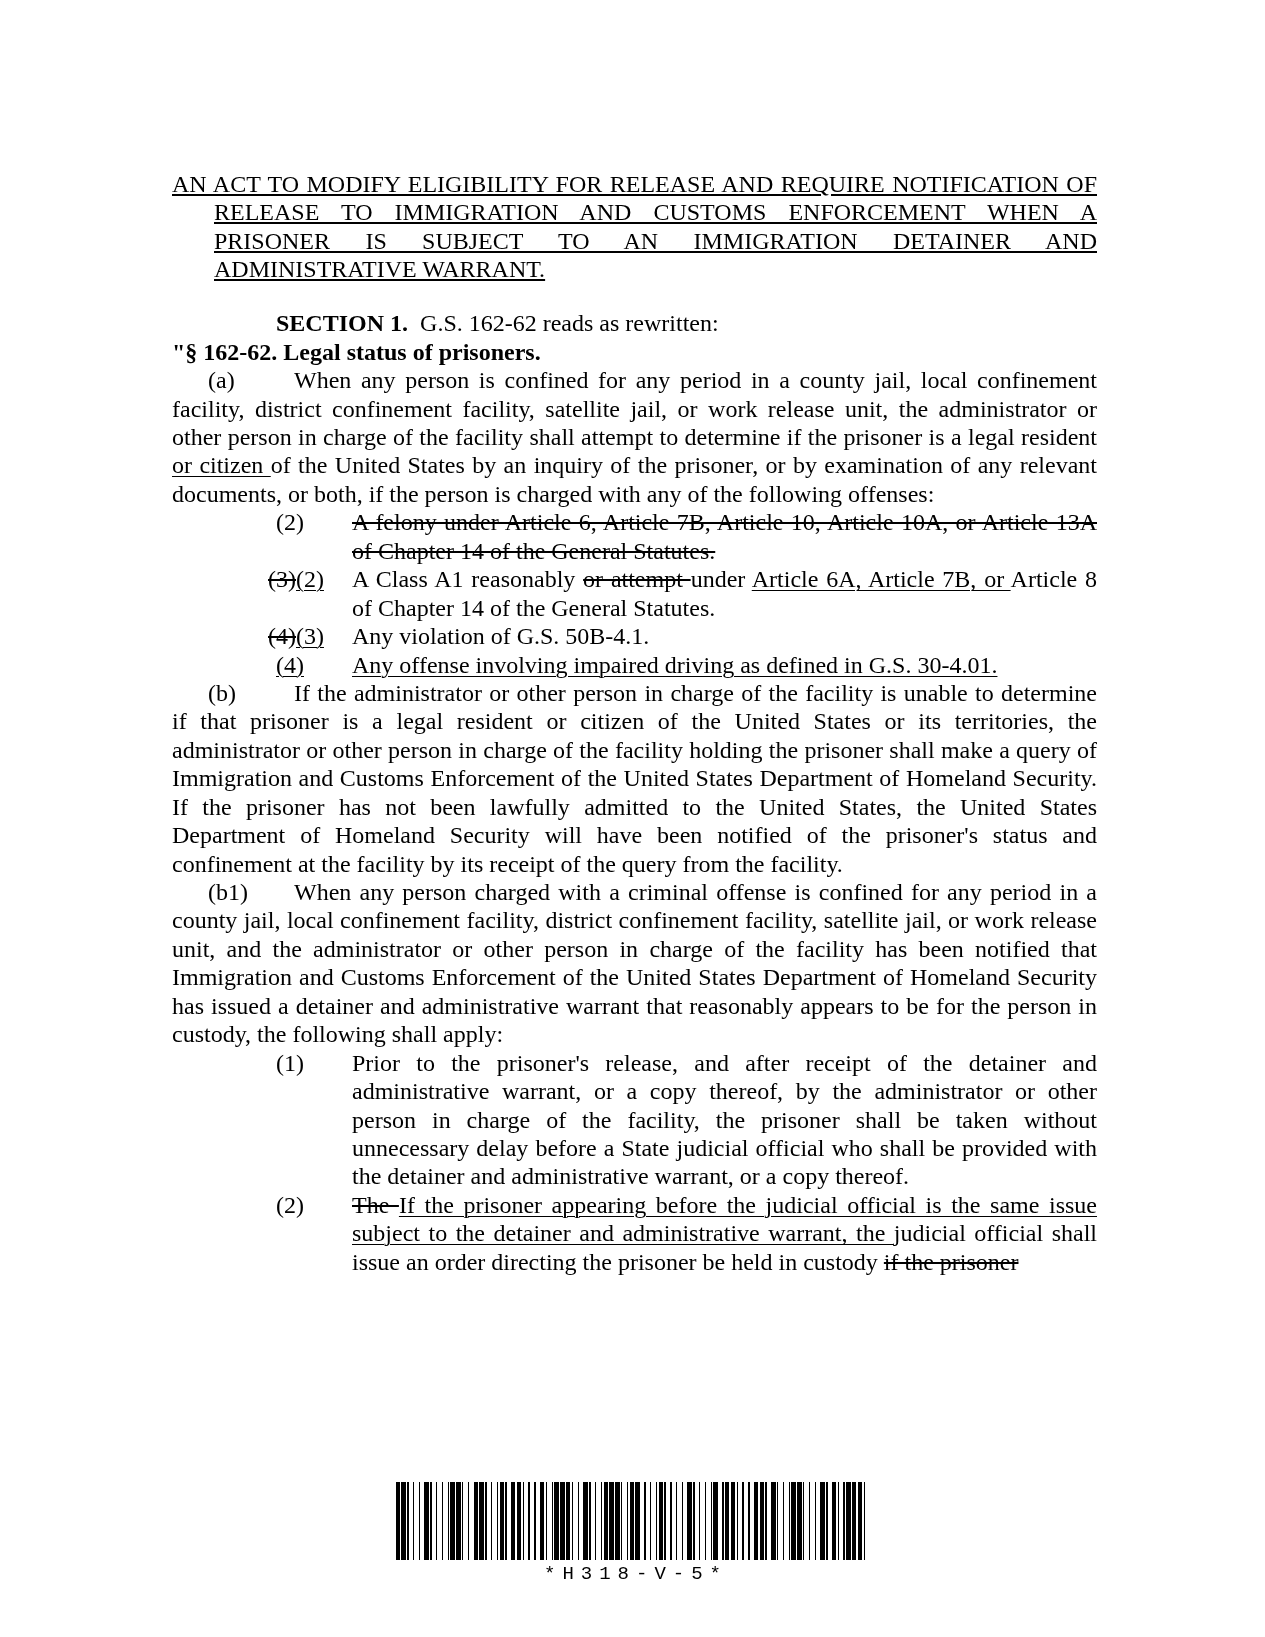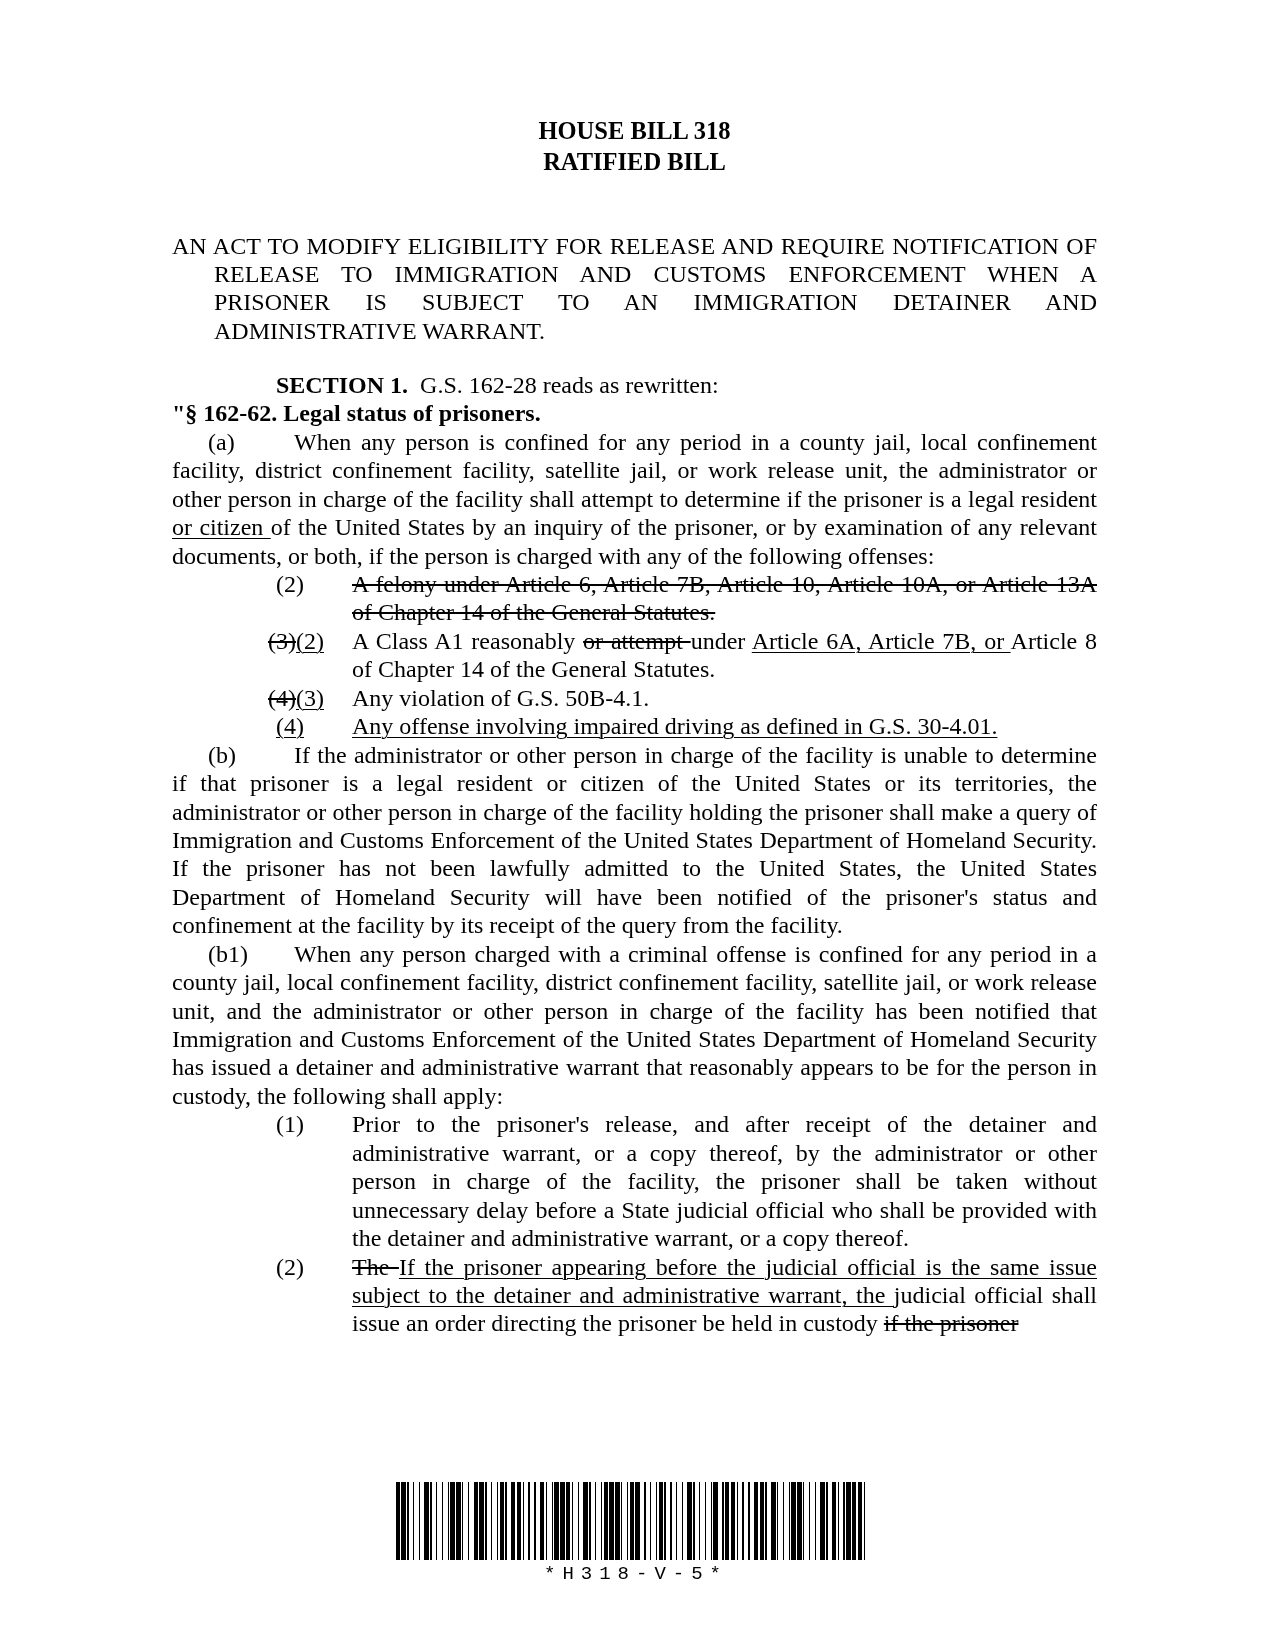--- a/index.html
+++ b/index.html
@@ -40,20 +40,21 @@
   .title-gap { height: 54px; }
 
   .act-title {
     font-size: 24px;
     text-align: justify;
     text-justify: inter-word;
     line-height: 1.18;
     padding-left: 42px;
     text-indent: -42px;
     margin: 0;
+    text-decoration: underline;
   }
   .act-title > span { display: inline; }
 
   .enacts {
     font-size: 24px;
     margin-top: 34px;
     line-height: 1.18;
   }
 
   .body-block {
@@ -139,33 +140,29 @@
 </head>
 <body>
 
 <div class="page">
 
   <div class="doc-head center">
   </div>
 
   <div class="head-gap"></div>
 
-  <div class="bill-head center">
-    <div>HOUSE BILL 318</div>
-    <div>RATIFIED BILL</div>
-  </div>
 
   <div class="title-gap"></div>
 
   <p class="act-title"><span>AN ACT TO MODIFY ELIGIBILITY FOR RELEASE AND REQUIRE NOTIFICATION OF RELEASE TO IMMIGRATION AND CUSTOMS ENFORCEMENT WHEN A PRISONER IS SUBJECT TO AN IMMIGRATION DETAINER AND ADMINISTRATIVE WARRANT.</span></p>
 
 
   <div class="body-block">
 
-    <p class="para firstind"><span class="bold">SECTION 1.</span>&nbsp; <span>G.S. 162-28 reads as rewritten:</span></p>
+    <p class="para firstind"><span class="bold">SECTION 1.</span>&nbsp; <span>G.S. 162-62 reads as rewritten:</span></p>
 
     <p class="para noind bold">"§ 162-62.  Legal status of prisoners.</p>
 
     <p class="subsec"><span class="mark">(a)</span><span>When any person is confined for any period in a county jail, local confinement facility, district confinement facility, satellite jail, or work release unit, the administrator or other person in charge of the facility shall attempt to determine if the prisoner is a legal resident </span><span class="uline">or citizen </span><span>of the United States by an inquiry of the prisoner, or by examination of any relevant documents, or both, if the person is charged with any of the following offenses:</span></p>
 
 
     <p class="item strike"><span class="num">(2)</span><span>A felony under Article 6, Article 7B, Article 10, Article 10A, or Article 13A of Chapter 14 of the General Statutes.</span></p>
 
     <p class="item"><span class="num tight"><span class="strike">(3)</span><span class="uline">(2)</span></span><span>A Class A1 reasonably </span><span class="strike">or attempt </span><span>under </span><span class="uline">Article 6A, Article 7B, or </span><span>Article 8 of Chapter 14 of the General Statutes.</span></p>
 

